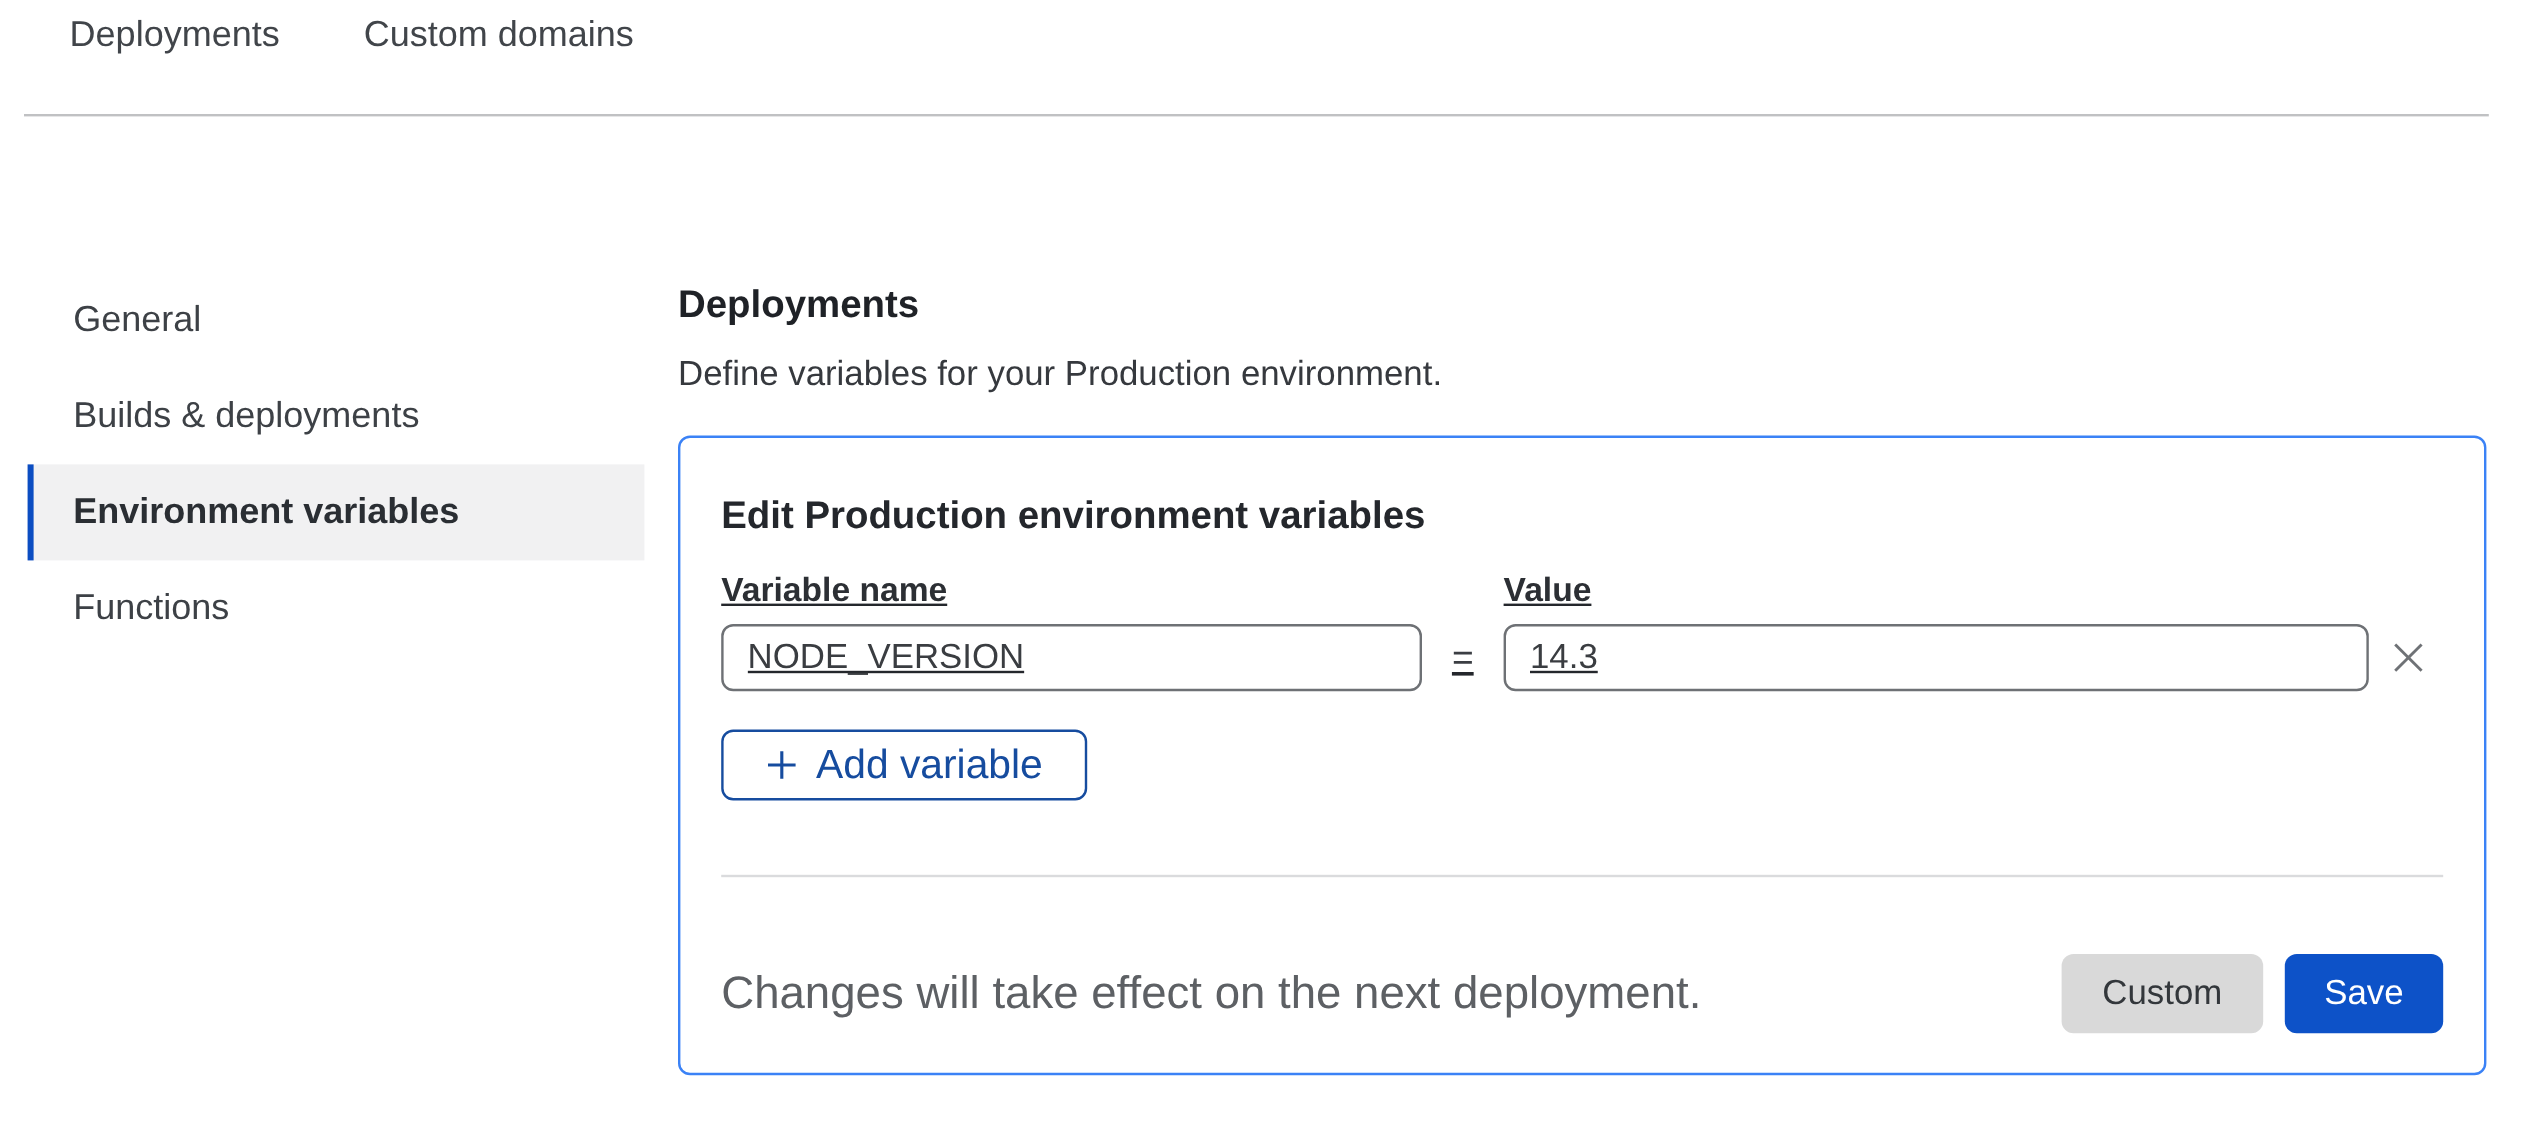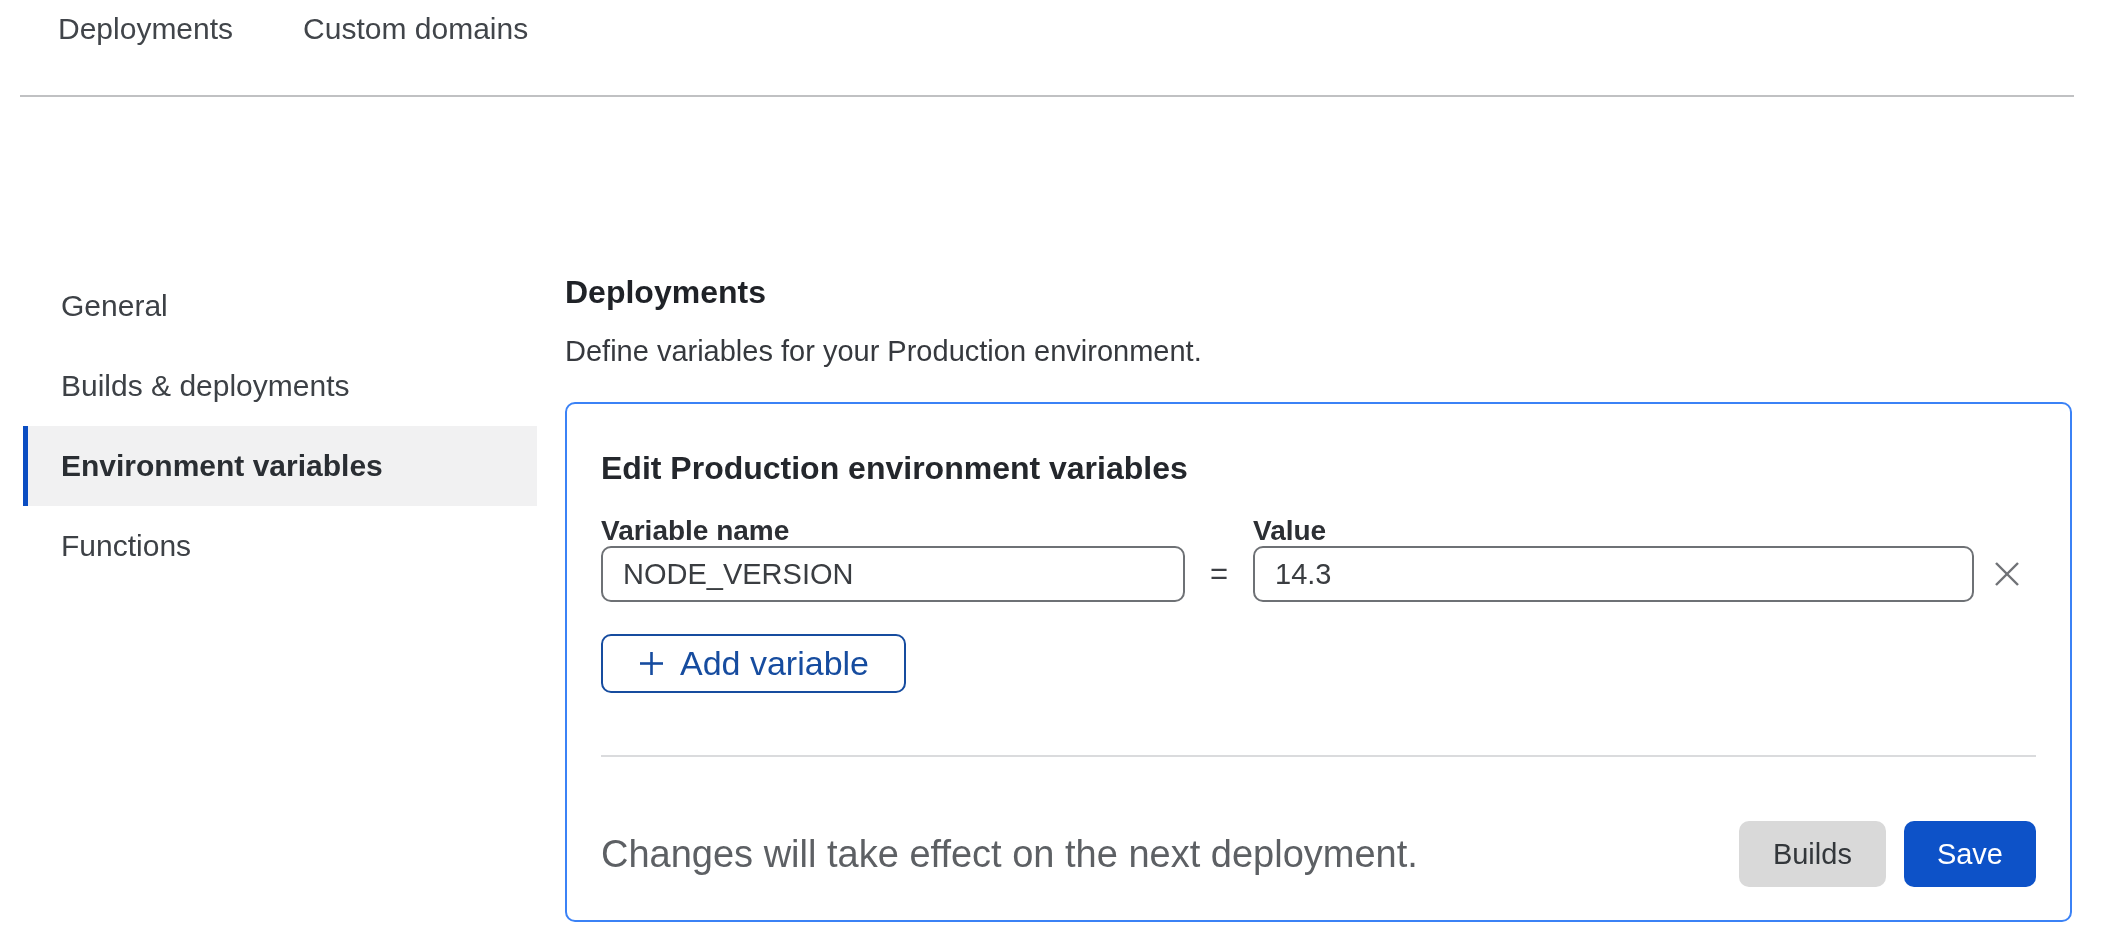--- a/index.html
+++ b/index.html
@@ -34,21 +34,21 @@
   .tab.active { font-weight: 700; color: #1d2126; }
   .tab.active::after {
     content: "";
     position: absolute;
     left: 0; right: 0; bottom: -2px;
     height: 6px;
     background: #0b4dc2;
   }
 
   
-  .content { display: flex; margin-top: 39px; }
+  .content { display: flex; }
 
   .sidebar { width: 537px; flex: none; padding-top: 130px; }
   .side-item {
     height: 80px;
     margin-left: 23px;
     display: flex;
     align-items: center;
     padding-left: 33px;
     border-left: 5px solid transparent;
     font-size: 30px;
@@ -75,21 +75,23 @@
     border-radius: 10px;
     background: #ffffff;
     padding: 48px 34px 33px;
   }
   .card-title { font-size: 32px; line-height: 32px; font-weight: 700; color: #24272c; }
 
   .var-grid {
     margin-top: 33px;
     display: grid;
     grid-template-columns: 584px 68px 721px 1fr;
-    align-items: center;
+    row-gap: 13px;
+    align-items: center;
+    text-decoration: underline;
   }
   .field-label {
     font-size: 28px; line-height: 28px;
     font-weight: 700; color: #2c2f34;
     align-self: end;
   }
   .lbl-name { grid-column: 1; grid-row: 1; }
   .lbl-value { grid-column: 3; grid-row: 1; }
   .text-input {
     grid-row: 2;
@@ -218,21 +220,21 @@
             <line x1="2" y1="13.5" x2="25" y2="13.5" stroke="#164c9f" stroke-width="2.6"></line>
           </svg>
           <span>Add variable</span>
         </button>
 
         <hr class="card-divider">
 
         <div class="card-footer">
           <p class="footer-note">Changes will take effect on the next deployment.</p>
           <div class="actions">
-            <button class="btn btn-cancel">Builds</button>
+            <button class="btn btn-cancel">Custom</button>
             <button class="btn btn-save">Save</button>
           </div>
         </div>
       </section>
     </main>
 
   </div>
 </div>
 
 </body></html>

